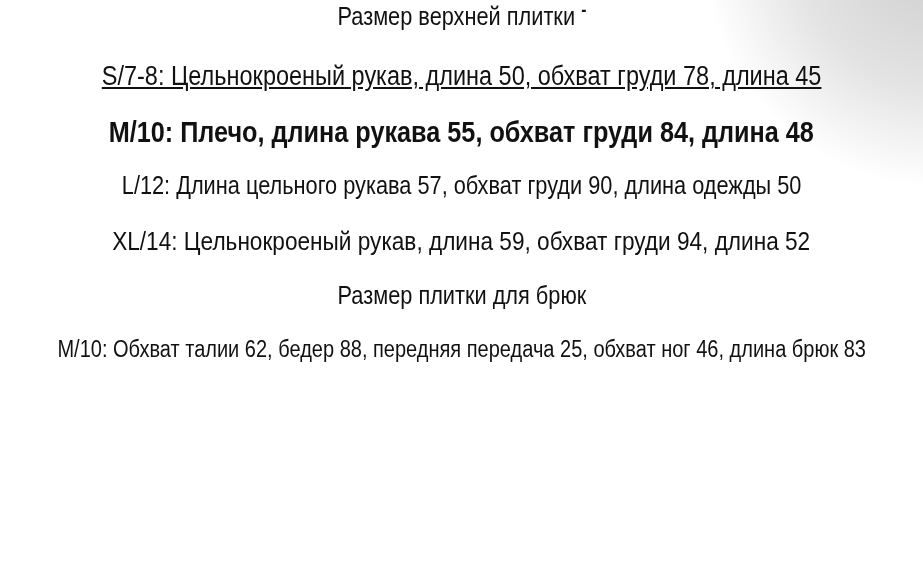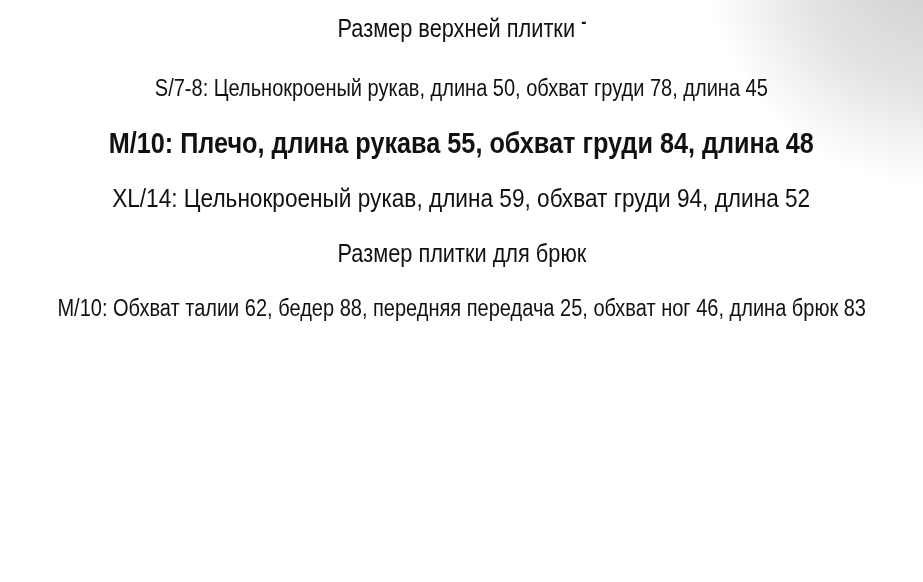--- a/index.html
+++ b/index.html
@@ -27,35 +27,35 @@
     z-index: 1;
   }
   .doc {
     position: relative;
     z-index: 2;
     padding-top: 0;
   }
   .row {
     height: 55px;
     display: flex;
-    align-items: center;
+    align-items: flex-start;
     justify-content: center;
     white-space: nowrap;
   }
   .row.gap { margin-top: 6px; }
   
   .condense {
     display: inline-block;
     transform: scaleX(0.87);
     transform-origin: 50% 50%;
     white-space: nowrap;
   }
   .h1      { font-size: 25px; }
   .h2      { font-size: 25px; }
-  .r-s     { font-size: 23px; }
+  .r-s     { font-size: 27px; text-decoration: underline; }
   .r-m     { font-size: 29px; font-weight: bold; }
   .r-l     { font-size: 25px; }
   .r-xl    { font-size: 26px; }
   .r-pants { font-size: 23px; }
   .mark {
     font-weight: 700;
     font-size: 0.72em;
     vertical-align: super;
     margin-left: 7px;
     letter-spacing: -0.5px;
@@ -73,20 +73,23 @@
   </div>
 
   <div class="row r-s gap">
     <span class="condense">S/7-8: Цельнокроеный рукав, длина 50, обхват груди 78, длина 45</span>
   </div>
 
   <div class="row r-m">
     <span class="condense">M/10: Плечо, длина рукава 55, обхват груди 84, длина 48</span>
   </div>
 
+  <div class="row r-l">
+    <span class="condense">L/12: Длина цельного рукава 57, обхват груди 90, длина одежды 50</span>
+  </div>
 
   <div class="row r-xl">
     <span class="condense">XL/14: Цельнокроеный рукав, длина 59, обхват груди 94, длина 52</span>
   </div>
 
   <div class="row h2">
     <span class="condense">Размер плитки для брюк</span>
   </div>
 
 

